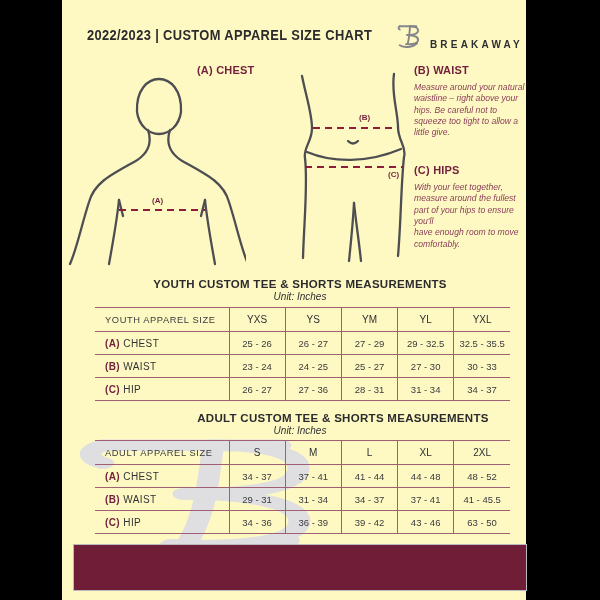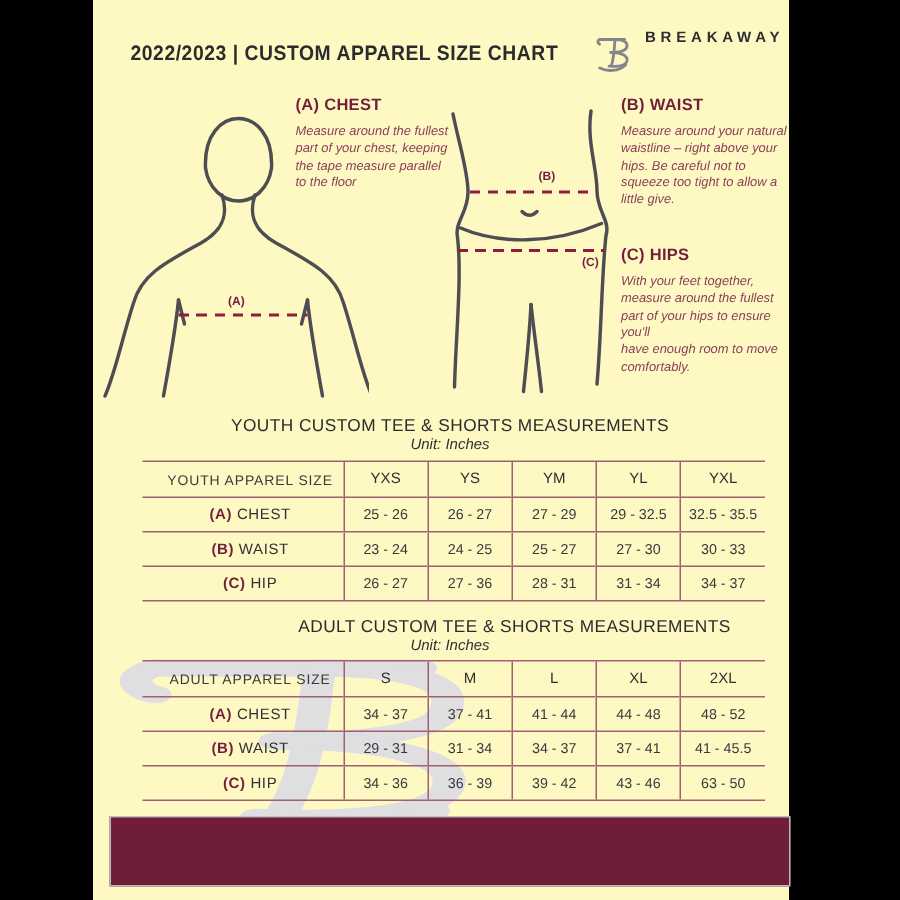--- a/index.html
+++ b/index.html
@@ -5,21 +5,21 @@
   * { margin:0; padding:0; box-sizing:border-box; }
   html,body { width:600px; height:600px; }
   body { background:#000; position:relative; font-family:"Liberation Sans",sans-serif; overflow:hidden; }
   .page { position:absolute; left:62px; top:0; width:464px; height:600px; background:#fef9c3; }
 
   
   .hdr { position:absolute; left:25px; right:22px; top:20px; height:30px;
          display:flex; justify-content:space-between; align-items:center; }
   .hdr-title { font-weight:bold; font-size:14px; color:#2b2b2e; letter-spacing:.4px;
                transform:scaleX(.92); transform-origin:left center; white-space:nowrap; }
-  .brand { display:flex; align-items:flex-start; gap:7px; }
+  .brand { display:flex; align-items:flex-end; gap:7px; }
   .brand-name { font-weight:bold; font-size:10px; letter-spacing:3.2px; color:#2e2e32; }
 
   
   .instr { position:absolute; }
   .instr h3 { font-size:11px; font-weight:bold; color:#721f3c; margin-bottom:6px; letter-spacing:.2px; }
   .instr p  { font-size:8.6px; font-style:italic; color:#8a3d58; line-height:1.32; white-space:pre-line; }
   .i-chest { left:135px; top:64px;  width:106px; }
   .i-waist { left:352px; top:64px;  width:116px; }
   .i-hips  { left:352px; top:164px; width:118px; }
 
@@ -35,32 +35,32 @@
   .l-a { left:90px;  top:196px; }
   .l-b { left:297px; top:113px; }
   .l-c { left:326px; top:170px; }
 
   
   .watermark { position:absolute; left:16px; top:410px; opacity:1; }
   .watermark path { fill:none; stroke:#dfdfe2; stroke-width:2.6; stroke-linecap:round; }
 
   
   .sect-title { position:absolute; left:0; width:476px; text-align:center;
-                font-size:11.5px; font-weight:normal; color:#2b2b2e; letter-spacing:.3px; }
+                font-size:11.5px; font-weight:bold; color:#2b2b2e; letter-spacing:.3px; }
   .sect-unit  { position:absolute; left:0; width:476px; text-align:center;
                 font-size:10px; font-style:italic; color:#2f2f33; }
   .t-youth-title { top:278px; } .t-youth-unit { top:291px; }
   .t-adult-title { top:412px;margin-left:43px; } .t-adult-unit { top:425px; }
 
   table { position:absolute; left:33px; width:415px; border-collapse:collapse; table-layout:fixed; }
   .tbl-youth { top:307px; } .tbl-adult { top:440px; }
   td { border-top:1.5px solid #a05f72; }
   tr:last-child td { border-bottom:1.5px solid #a05f72; }
   td.vcol { border-left:1.5px solid #a05f72; text-align:center; }
-  td { height:23px;text-align:center; }
+  td { height:23px; }
   tr.hrow td { height:24px; }
   col.c-label { width:134px; }
   .size-head { font-size:10px; font-weight:normal; color:#2f2f33; }
   .size-label-cell { font-size:9.3px; color:#3a3a3e; letter-spacing:.6px; padding-left:10px; }
   .val { font-size:9.5px; color:#3a3a3e; }
   .rowlab { padding-left:10px; font-size:10px; letter-spacing:.4px; color:#323236; }
   .rowlab .pfx { font-weight:bold; color:#721f3c; }
 
   
   .footer-bar { position:absolute; left:11px; top:544px; width:454px; height:47px;
@@ -122,21 +122,20 @@
 
   <div class="dash dash-a"></div>
   <div class="dash dash-b"></div>
   <div class="dash dash-c"></div>
   <div class="mlabel l-a">(A)</div>
   <div class="mlabel l-b">(B)</div>
   <div class="mlabel l-c">(C)</div>
 
   <div class="instr i-chest">
     <h3>(A) CHEST</h3>
-    <p>Measure around the fullest part of your chest, keeping the tape measure parallel to the floor</p>
   </div>
   <div class="instr i-waist">
     <h3>(B) WAIST</h3>
     <p>Measure around your natural waistline – right above your hips. Be careful not to squeeze too tight to allow a little give.</p>
   </div>
   <div class="instr i-hips">
     <h3>(C) HIPS</h3>
     <p>With your feet together, measure around the fullest part of your hips to ensure
 you'll
 have enough room to move comfortably.</p>

